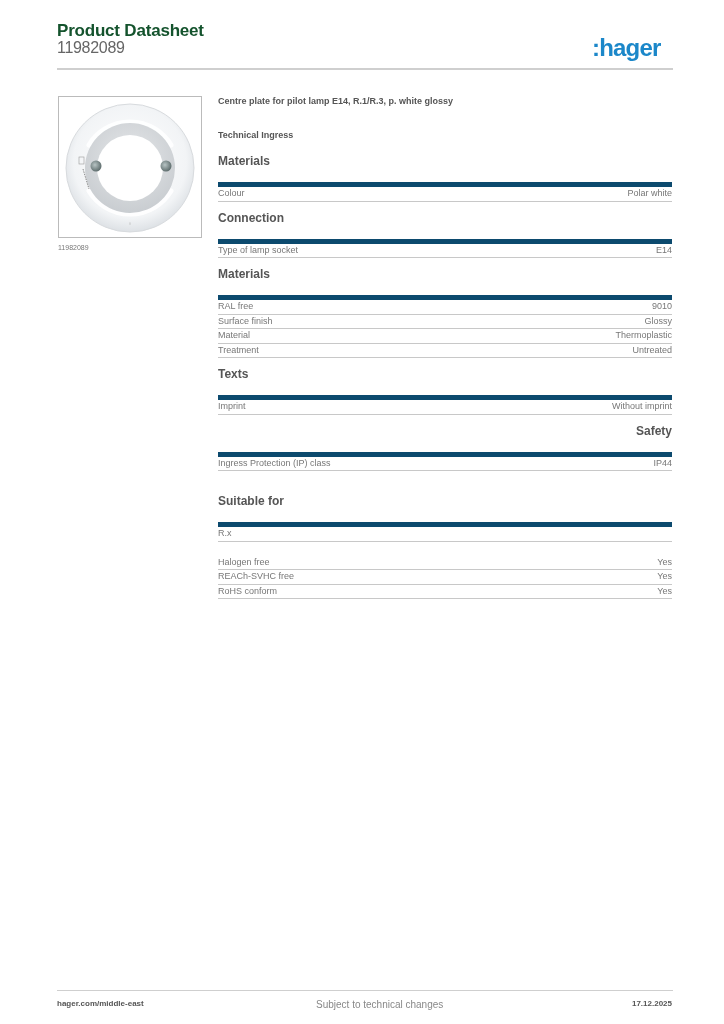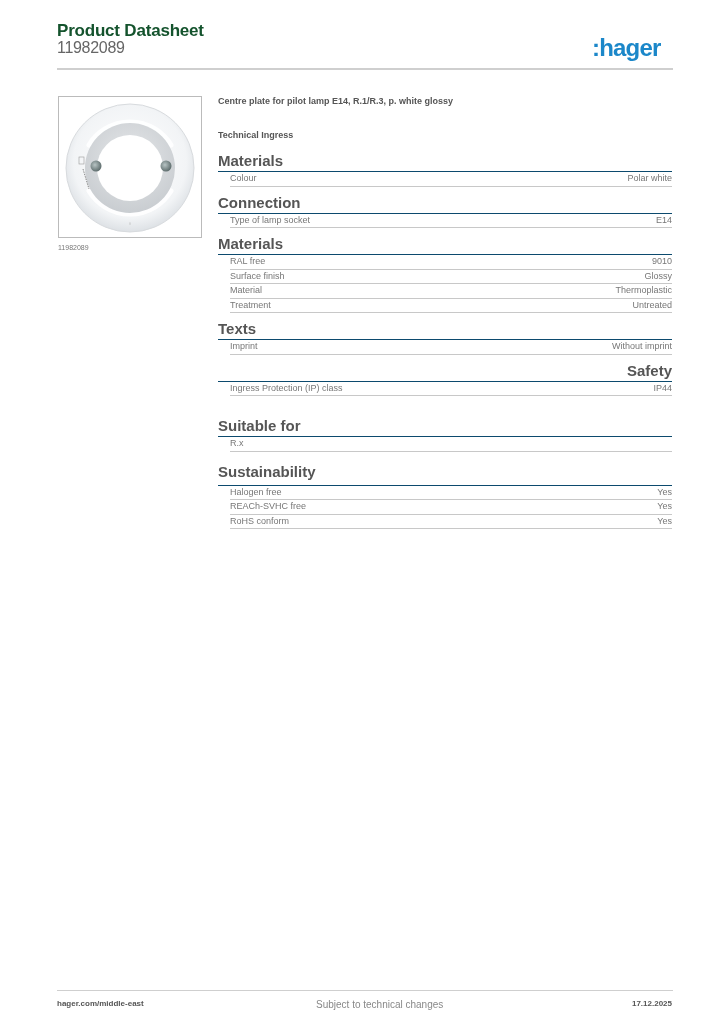--- a/index.html
+++ b/index.html
@@ -37,28 +37,27 @@
     }
     .tech-title {
       position: absolute; left: 218px; top: 130px;
       font-size: 9px; font-weight: bold; color: #555;
     }
     .specs {
       position: absolute; left: 218px; top: 155px; width: 454px;
     }
     .group { margin-bottom: 10px; }
     .group-title {
-      font-size: 15px; font-weight: bold; color: #555; height: 12px; line-height: 12px;
-      border-bottom: 1px solid #0c4a6e; padding-bottom: 4px;
+      font-size: 12px; font-weight: bold; color: #555; height: 12px; line-height: 12px;
+      border-bottom: 5px solid #0c4a6e; padding-bottom: 15px;
     }
     .row {
       display: flex; justify-content: space-between;
       font-size: 9px; color: #777; height: 13.5px; line-height: 13px;
       border-bottom: 1px solid #c8c8c8;
-      margin-left: 12px;
     }
     .footer-rule {
       position: absolute; left: 57px; top: 990px; width: 616px; height: 1px; background: #cfcfcf;
     }
     .footer-left {
       position: absolute; left: 57px; top: 999px; font-size: 8px; font-weight: bold; color: #555;
     }
     .footer-center {
       position: absolute; left: 316px; top: 999px; font-size: 10px; color: #888;
     }
@@ -166,21 +165,20 @@
 
     <div class="group" style="margin-bottom: 14px;">
       <div class="group-title">Suitable for</div>
       <div class="row">
         <span>R.x</span>
         <span></span>
       </div>
     </div>
 
     <div class="group">
-      <div class="group-title" style="height: 15px;">Sustainability</div>
       <div class="row">
         <span>Halogen free</span>
         <span>Yes</span>
       </div>
       <div class="row">
         <span>REACh-SVHC free</span>
         <span>Yes</span>
       </div>
       <div class="row">
         <span>RoHS conform</span>

